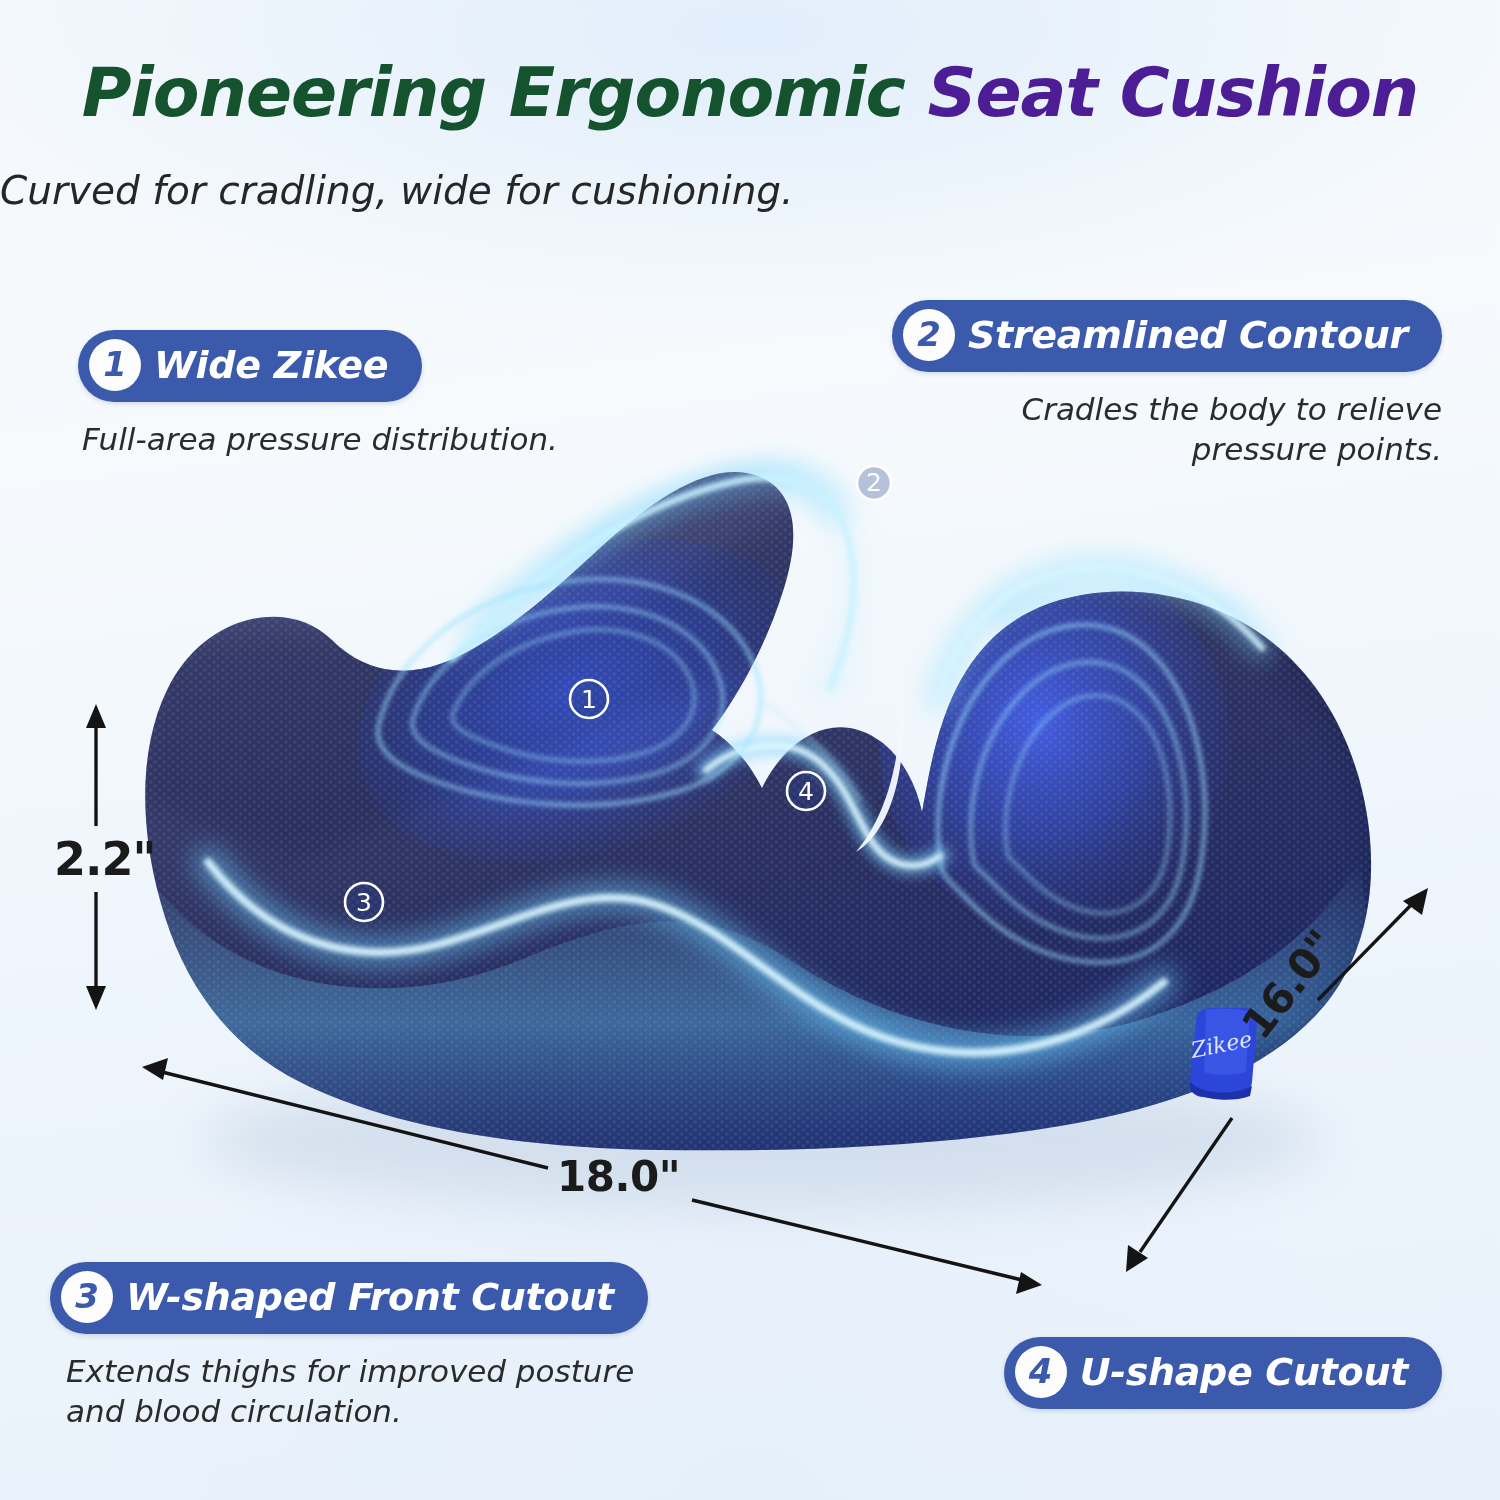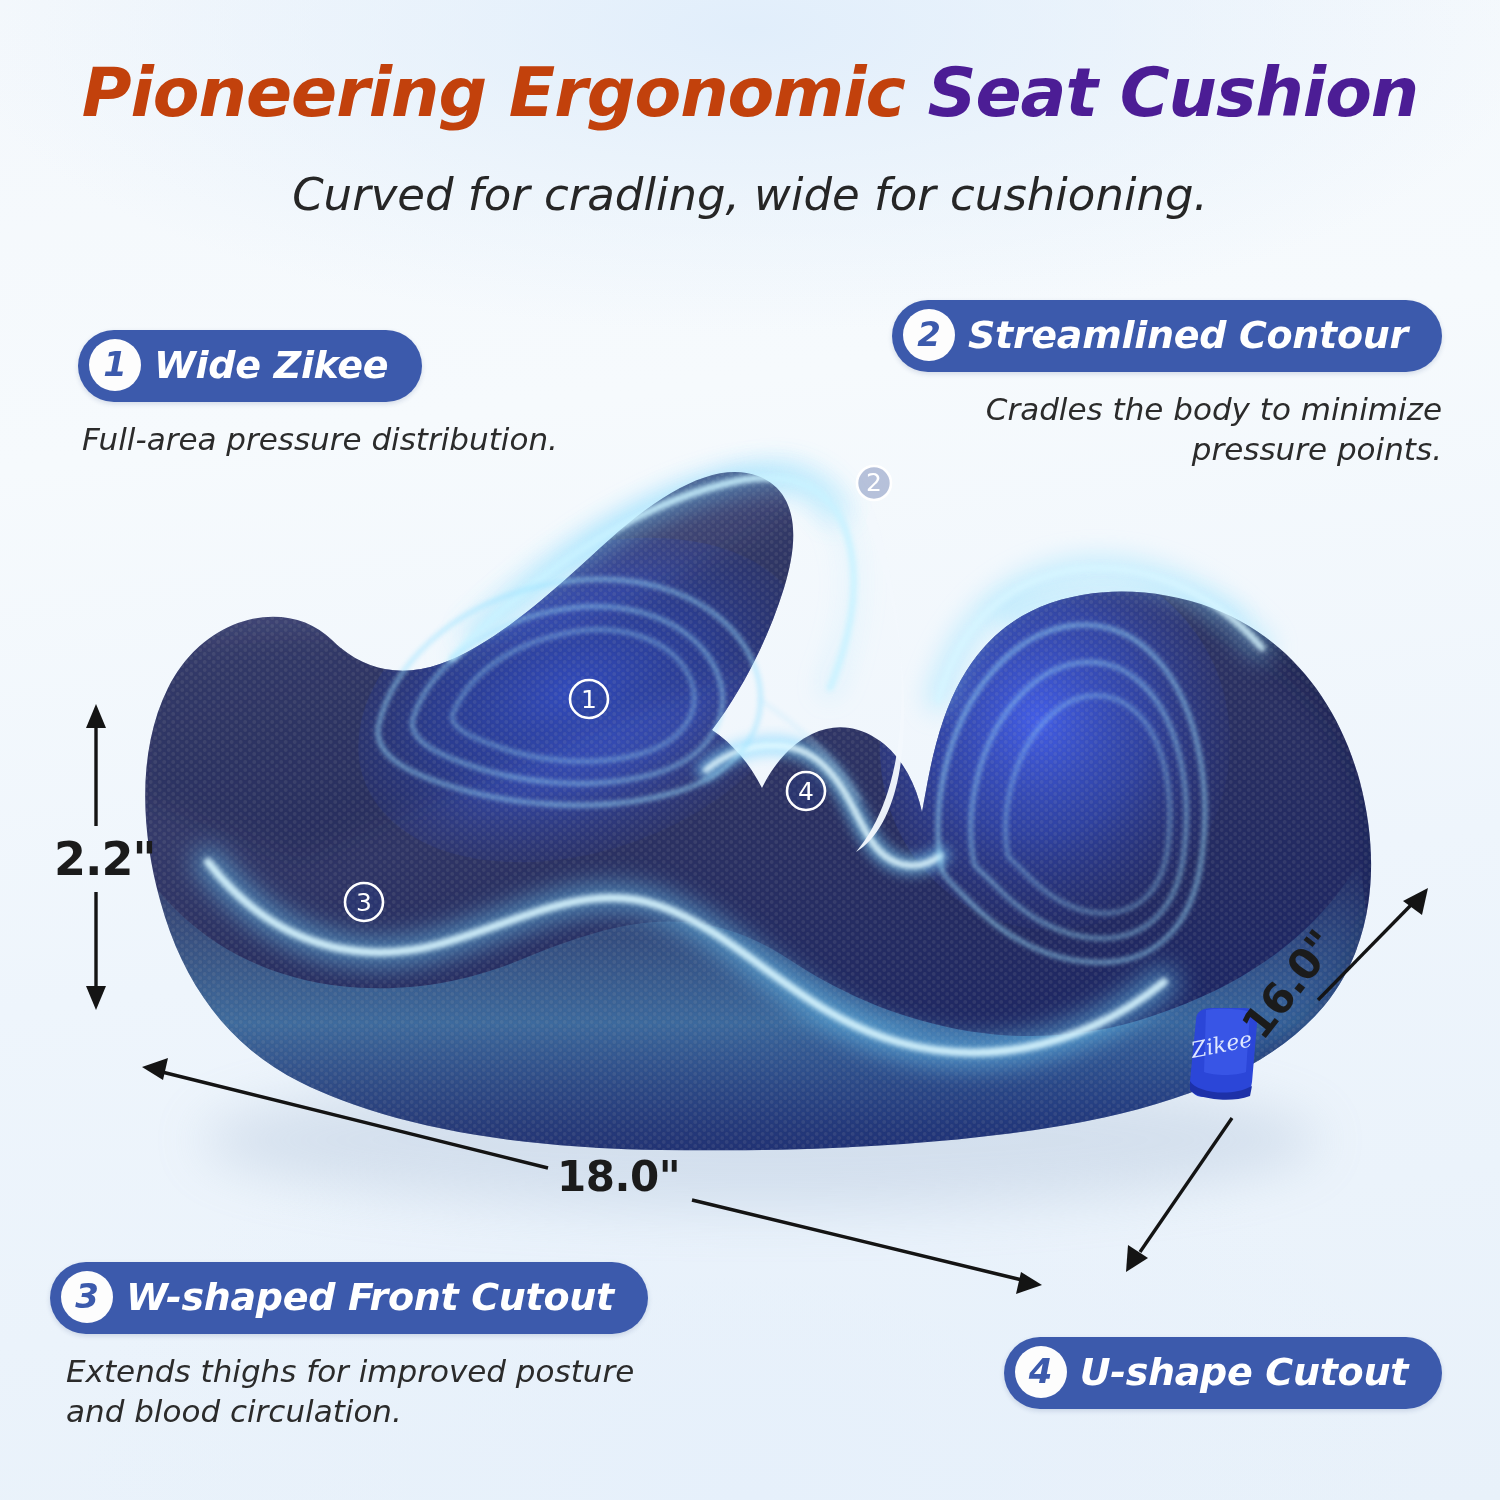--- a/index.html
+++ b/index.html
@@ -13,25 +13,25 @@
       linear-gradient(173deg,#f4f8fc 0%,#f6fafd 28%,#eef5fc 60%,#e8f1fa 100%);
   }
   .stage{position:absolute;inset:0;}
 
   
   .title{
     position:absolute;left:0;right:0;top:58px;text-align:center;
     font-size:68px;font-weight:700;font-style:italic;letter-spacing:-1px;
     line-height:1.04;white-space:nowrap;
   }
-  .title .t-blue{color:#c2410c;}
+  .title .t-blue{color:#14532d;}
   .title .t-dark{color:#4c1d95;}
   .subtitle{
-    position:absolute;left:0;right:0;top:168px;text-align:center;
-    font-size:45px;font-style:italic;color:#262626;font-weight:400;white-space:nowrap;
+    position:absolute;left:0;right:0;top:168px;
+    font-size:39px;font-style:italic;color:#262626;font-weight:400;white-space:nowrap;
   }
 
   
   .callout{position:absolute;}
   .pill{
     display:inline-flex;align-items:center;gap:13px;
     background:#3c5aac;border-radius:999px;
     padding:9px 34px 11px 11px;
     box-shadow:0 2px 5px rgba(30,55,120,.16);
   }
@@ -317,21 +317,21 @@
       <span class="ptxt">Wide Zikee</span>
     </div>
     <div class="desc">Full-area pressure distribution.</div>
   </div>
 
   <div class="callout" id="callout-2">
     <div class="pill">
       <span class="num">2</span>
       <span class="ptxt">Streamlined Contour</span>
     </div>
-    <div class="desc">Cradles the body to minimize
+    <div class="desc">Cradles the body to relieve
 pressure points.</div>
   </div>
 
   <div class="callout" id="callout-3">
     <div class="pill">
       <span class="num">3</span>
       <span class="ptxt">W-shaped Front Cutout</span>
     </div>
     <div class="desc">Extends thighs for improved posture
 and blood circulation.</div>

